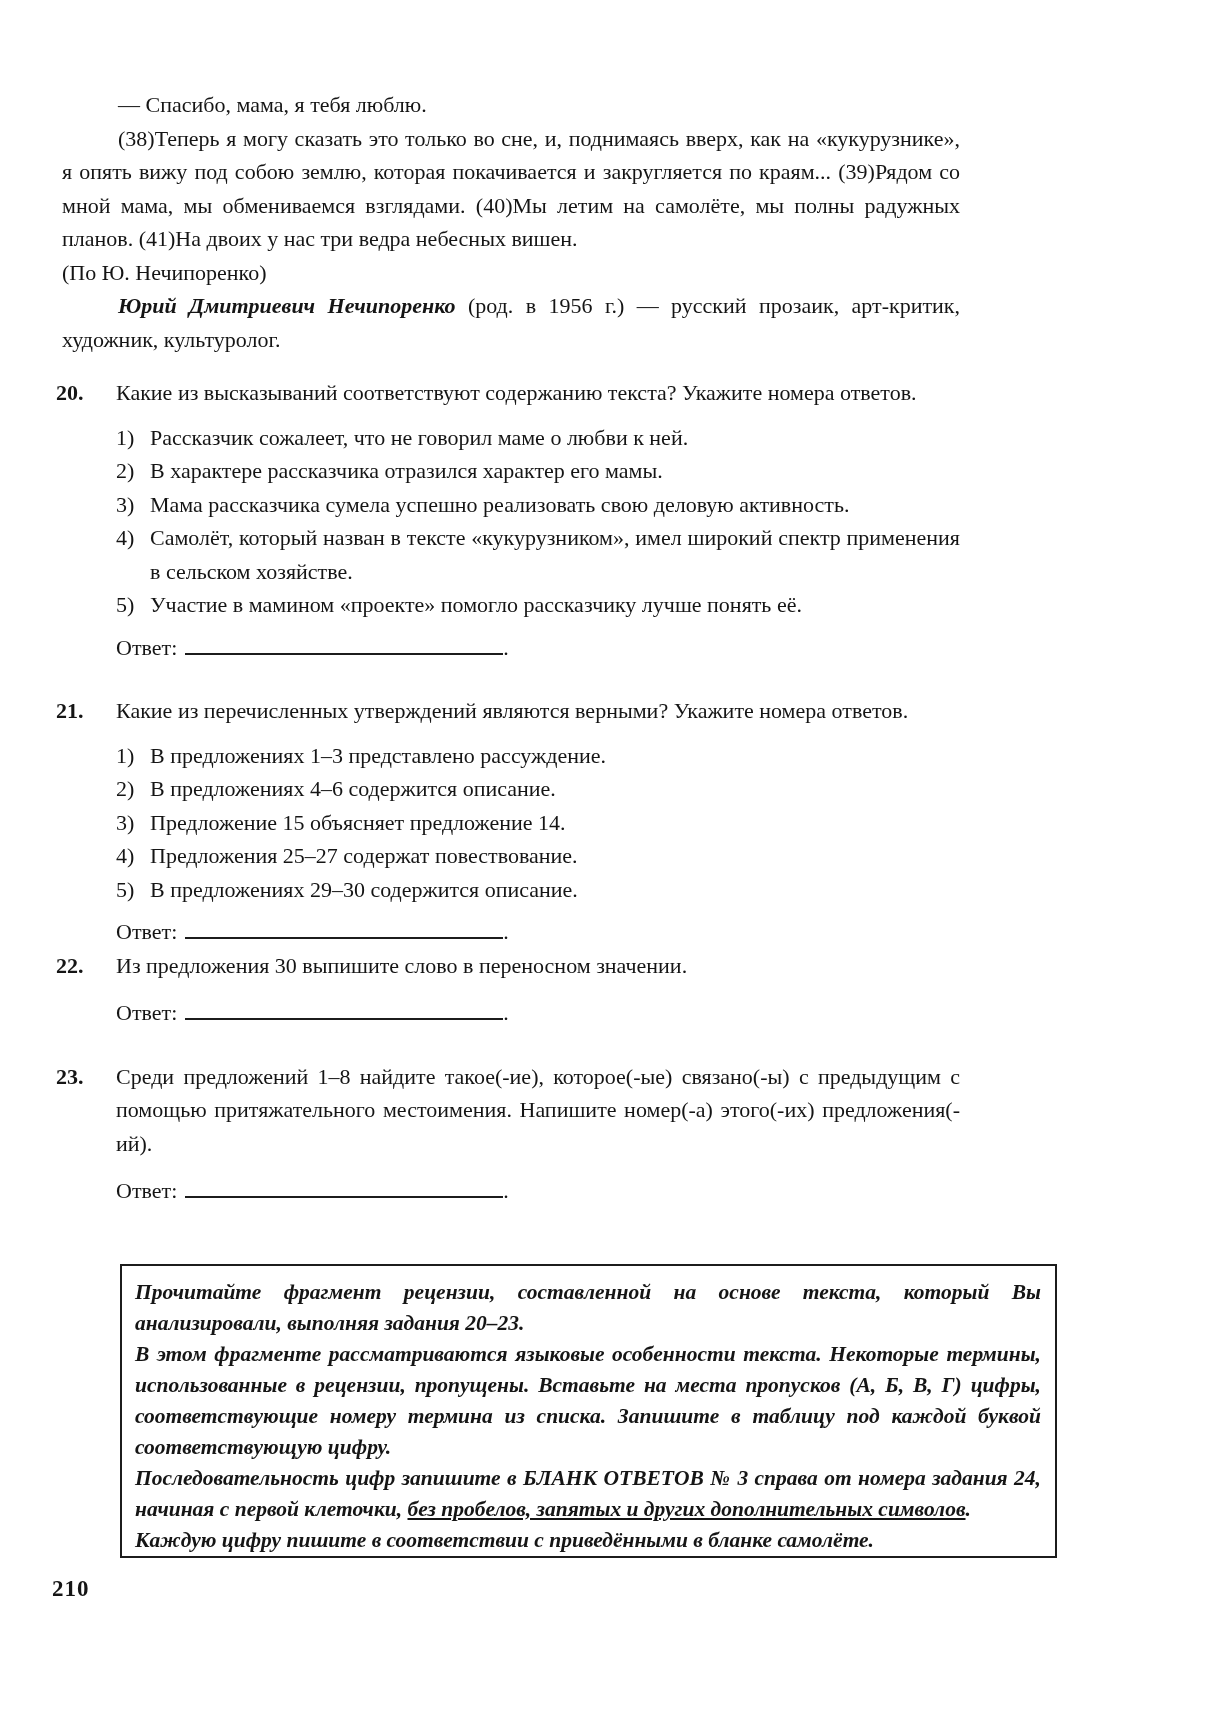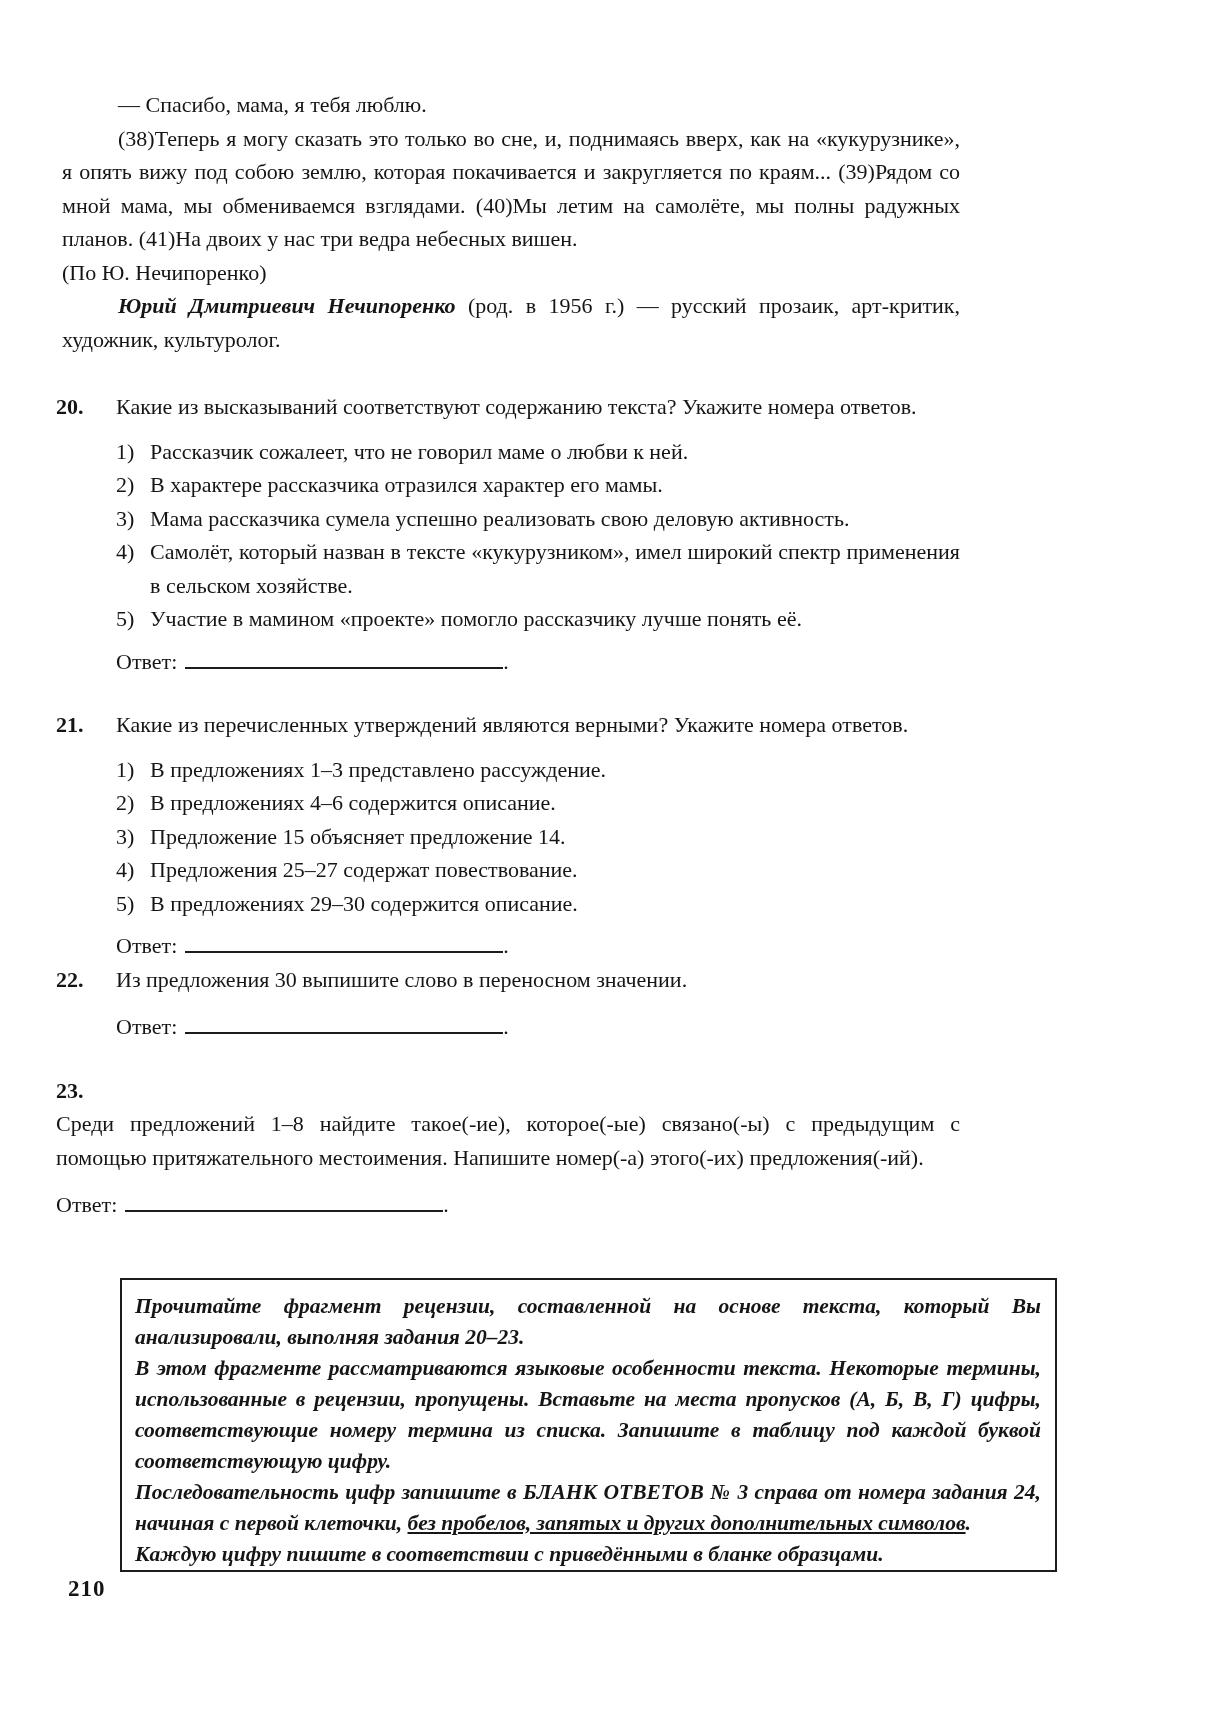--- a/index.html
+++ b/index.html
@@ -22,24 +22,24 @@
     line-height: 33.5px;
   }
   p { margin: 0; }
   .just { text-align: justify; }
   .indent { text-indent: 56px; }
   .attribution { text-align: left; }
   .author-name { font-weight: bold; font-style: italic; }
 
   
   .question { display: flex; margin-left: -6px; }
-  .q20 { margin-top: 34px; }
+  .q20 { margin-top: 20px; }
   .q21 { margin-top: 30px; justify-content: flex-end; }
   .q22 { }
-  .q23 { margin-top: 30px; flex-direction: column; }
+  .q23 { margin-top: 30px; }
   .qnum { flex: none; width: 60px; font-weight: bold; }
   .qbody { flex: 1; min-width: 0; }
   .options { margin-top: 11px; }
   .option { display: flex; }
   .option .onum { flex: none; width: 34px; }
   .option .otext { flex: 1; min-width: 0; text-align: justify; }
 
   .answer-row { margin-top: 9px; white-space: nowrap; }
   .answer-row.solo { margin-top: 14px; }
   .answer-line {
@@ -60,21 +60,21 @@
     font-weight: bold;
     font-style: italic;
     font-size: 21.5px;
     line-height: 31px;
   }
   .instruction-box p { text-align: justify; }
   .u { text-decoration: underline; }
 
   .page-number {
     position: absolute;
-    left: 68px; top: 1576px;
+    left: 52px; top: 1576px;
     font-size: 23px;
     font-weight: bold;
     letter-spacing: 1px;
   }
 </style>
 </head>
 <body>
 
 <div class="page">
   <div class="content">
@@ -159,19 +159,19 @@
       <div class="qbody">
         <p class="just">Среди предложений 1–8 найдите такое(-ие), которое(-ые) связано(-ы) с предыдущим с помощью притяжательного местоимения. Напишите номер(-а) этого(-их) предложения(-ий).</p>
         <div class="answer-row solo"><span>Ответ:</span><span class="answer-line"></span><span>.</span></div>
       </div>
     </div>
 
     <div class="instruction-box">
       <p>Прочитайте фрагмент рецензии, составленной на основе текста, который Вы анализировали, выполняя задания 20–23.</p>
       <p>В этом фрагменте рассматриваются языковые особенности текста. Некоторые термины, использованные в рецензии, пропущены. Вставьте на места пропусков (А, Б, В, Г) цифры, соответствующие номеру термина из списка. Запишите в таблицу под каждой буквой соответствующую цифру.</p>
       <p><span>Последовательность цифр запишите в БЛАНК ОТВЕТОВ № 3 справа от номера задания 24, начиная с первой клеточки, </span><span class="u">без пробелов, запятых и других дополнительных символов</span><span>.</span></p>
-      <p>Каждую цифру пишите в соответствии с приведёнными в бланке образцами.</p>
+      <p>Каждую цифру пишите в соответствии с приведёнными в бланке самолёте.</p>
     </div>
 
   </div>
 
   <div class="page-number">210</div>
 </div>
 
 </body></html>

